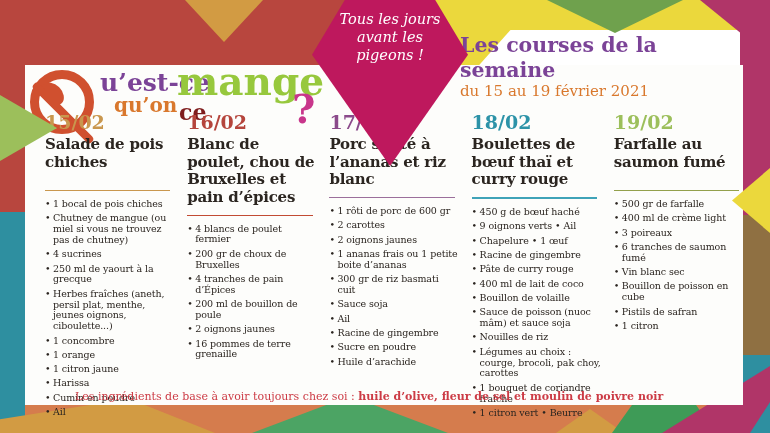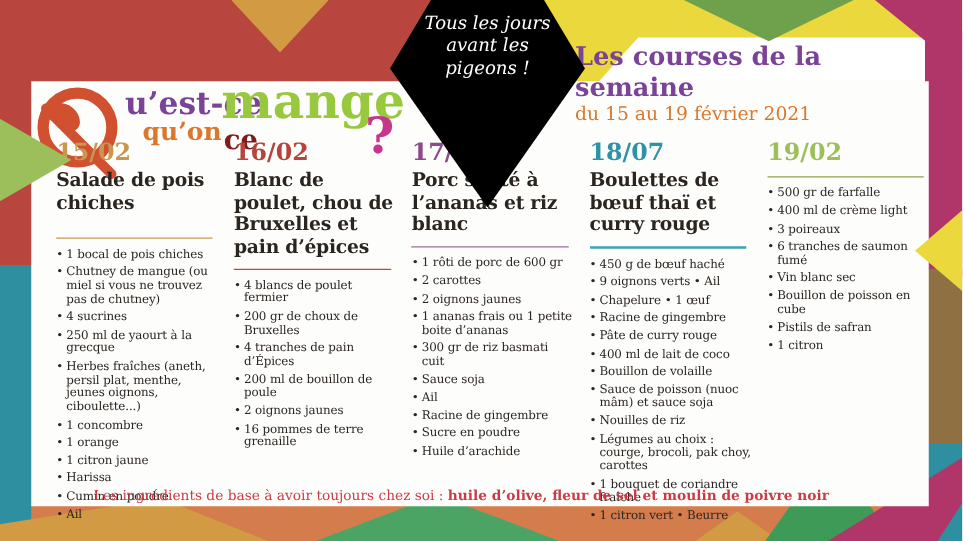--- a/index.html
+++ b/index.html
@@ -38,21 +38,21 @@
   .teal-br{left:750px;top:402px;width:20px;height:31px;background:#2E8FA0;
     clip-path:polygon(100% 0,100% 100%,0 100%);}
   
   .card{left:25px;top:65px;width:718px;height:340px;background:#FDFDFB;}
   
   .green-left-diamond{left:0;top:95px;width:57px;height:66px;background:#9CBF5B;
     clip-path:polygon(0 0,100% 50%,0 100%);z-index:4;}
   .yellow-right-diamond{left:732px;top:168px;width:38px;height:65px;background:#EBD83C;
     clip-path:polygon(100% 0,100% 100%,0 50%);z-index:4;}
   
-  .badge{left:312px;top:0;width:156px;height:166px;background:#000000;
+  .badge{left:312px;top:0;width:156px;height:166px;background:#be185d;
     clip-path:polygon(21% 0,79% 0,100% 33%,50% 100%,0 33%);z-index:5;}
   .badge-text{position:absolute;left:0;top:10px;width:100%;text-align:center;
     color:#fff;font-style:italic;font-size:14.5px;line-height:1.25;font-weight:500;
     white-space:pre-line;}
   
   .logo{position:absolute;left:30px;top:68px;width:300px;height:78px;z-index:3;}
   .q-icon{position:absolute;left:0;top:2px;width:64px;height:64px;}
   .q-ring{position:absolute;inset:0;border:9px solid #D0502F;border-radius:50%;}
   .q-bowl{position:absolute;left:13px;top:11px;width:19px;height:26px;background:#D0502F;
     border-radius:50%;transform:rotate(-45deg);}
@@ -187,41 +187,42 @@
           <li class="item">300 gr de riz basmati cuit</li>
           <li class="item">Sauce soja</li>
           <li class="item">Ail</li>
           <li class="item">Racine de gingembre</li>
           <li class="item">Sucre en poudre</li>
           <li class="item">Huile d’arachide</li>
         </ul>
   </div>
 
   <div class="column">
-    <div class="date" style="color: rgb(45, 147, 168);">18/07</div>
+    <div class="date" style="color: rgb(45, 147, 168);">18/02</div>
     <div class="meal">Boulettes de bœuf thaï et curry rouge</div>
     <hr class="rule" style="border-top-color: rgb(63, 163, 184);">
     <ul class="items">
           <li class="item">450 g de bœuf haché</li>
           <li class="item">9 oignons verts • Ail</li>
           <li class="item">Chapelure • 1 œuf</li>
           <li class="item">Racine de gingembre</li>
           <li class="item">Pâte de curry rouge</li>
           <li class="item">400 ml de lait de coco</li>
           <li class="item">Bouillon de volaille</li>
           <li class="item">Sauce de poisson (nuoc mâm) et sauce soja</li>
           <li class="item">Nouilles de riz</li>
           <li class="item">Légumes au choix : courge, brocoli, pak choy, carottes</li>
           <li class="item">1 bouquet de coriandre fraîche</li>
           <li class="item">1 citron vert • Beurre</li>
         </ul>
   </div>
 
   <div class="column">
     <div class="date" style="color: rgb(156, 191, 91);">19/02</div>
+    <div class="meal">Farfalle au saumon fumé</div>
     <hr class="rule" style="border-top-color: rgb(147, 160, 75);">
     <ul class="items">
           <li class="item">500 gr de farfalle</li>
           <li class="item">400 ml de crème light</li>
           <li class="item">3 poireaux</li>
           <li class="item">6 tranches de saumon fumé</li>
           <li class="item">Vin blanc sec</li>
           <li class="item">Bouillon de poisson en cube</li>
           <li class="item">Pistils de safran</li>
           <li class="item">1 citron</li>

